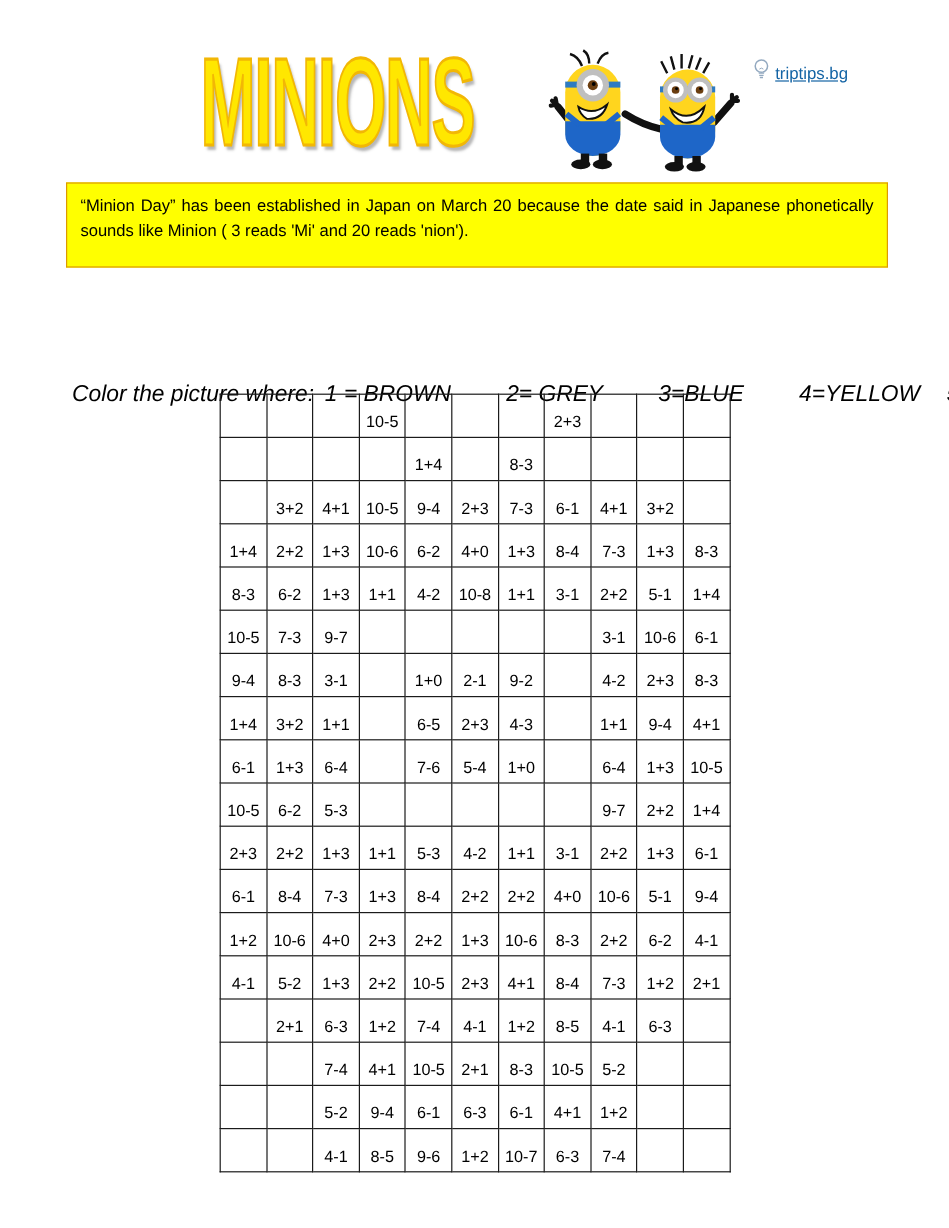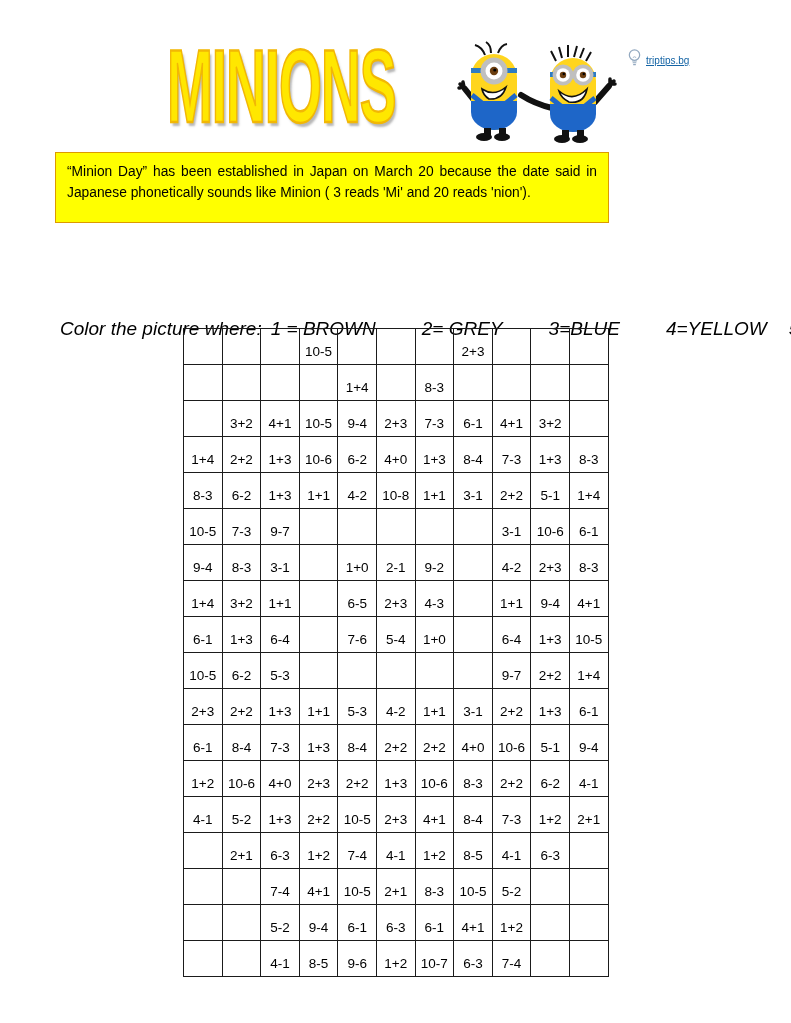--- a/index.html
+++ b/index.html
@@ -16,25 +16,25 @@
     color:#ffe700;
     -webkit-text-stroke:2.5px #f2b705;
     text-shadow:4px 4px 3px rgba(170,170,170,0.85);
     transform:scaleX(0.53); transform-origin:left top; white-space:nowrap;
   }
   .minions-art { position:absolute; left:455px; top:38px; }
   .brand {
     position:absolute; left:627px; top:48px;
     display:flex; align-items:center; gap:4px;
   }
-  .brand a { color:#1464a5; font-size:10px; text-decoration:underline; cursor:pointer; }
+  .brand a { color:#1464a5; font-size:14px; text-decoration:underline; cursor:pointer; }
 
   
   .facts {
-    position:absolute; top:152px; left:55px; width:554px;
+    position:absolute; top:152px; left:55px; width:685px;
     display:flex; gap:28px;
   }
   .fact-box {
     flex:1; background:#ffff00; border:1px solid #dd9a00;
     padding:9px 11px 18px 11px;
     font-size:13.8px; line-height:1.52; color:#000; text-align:justify;
   }
 
   
   .color-key {

